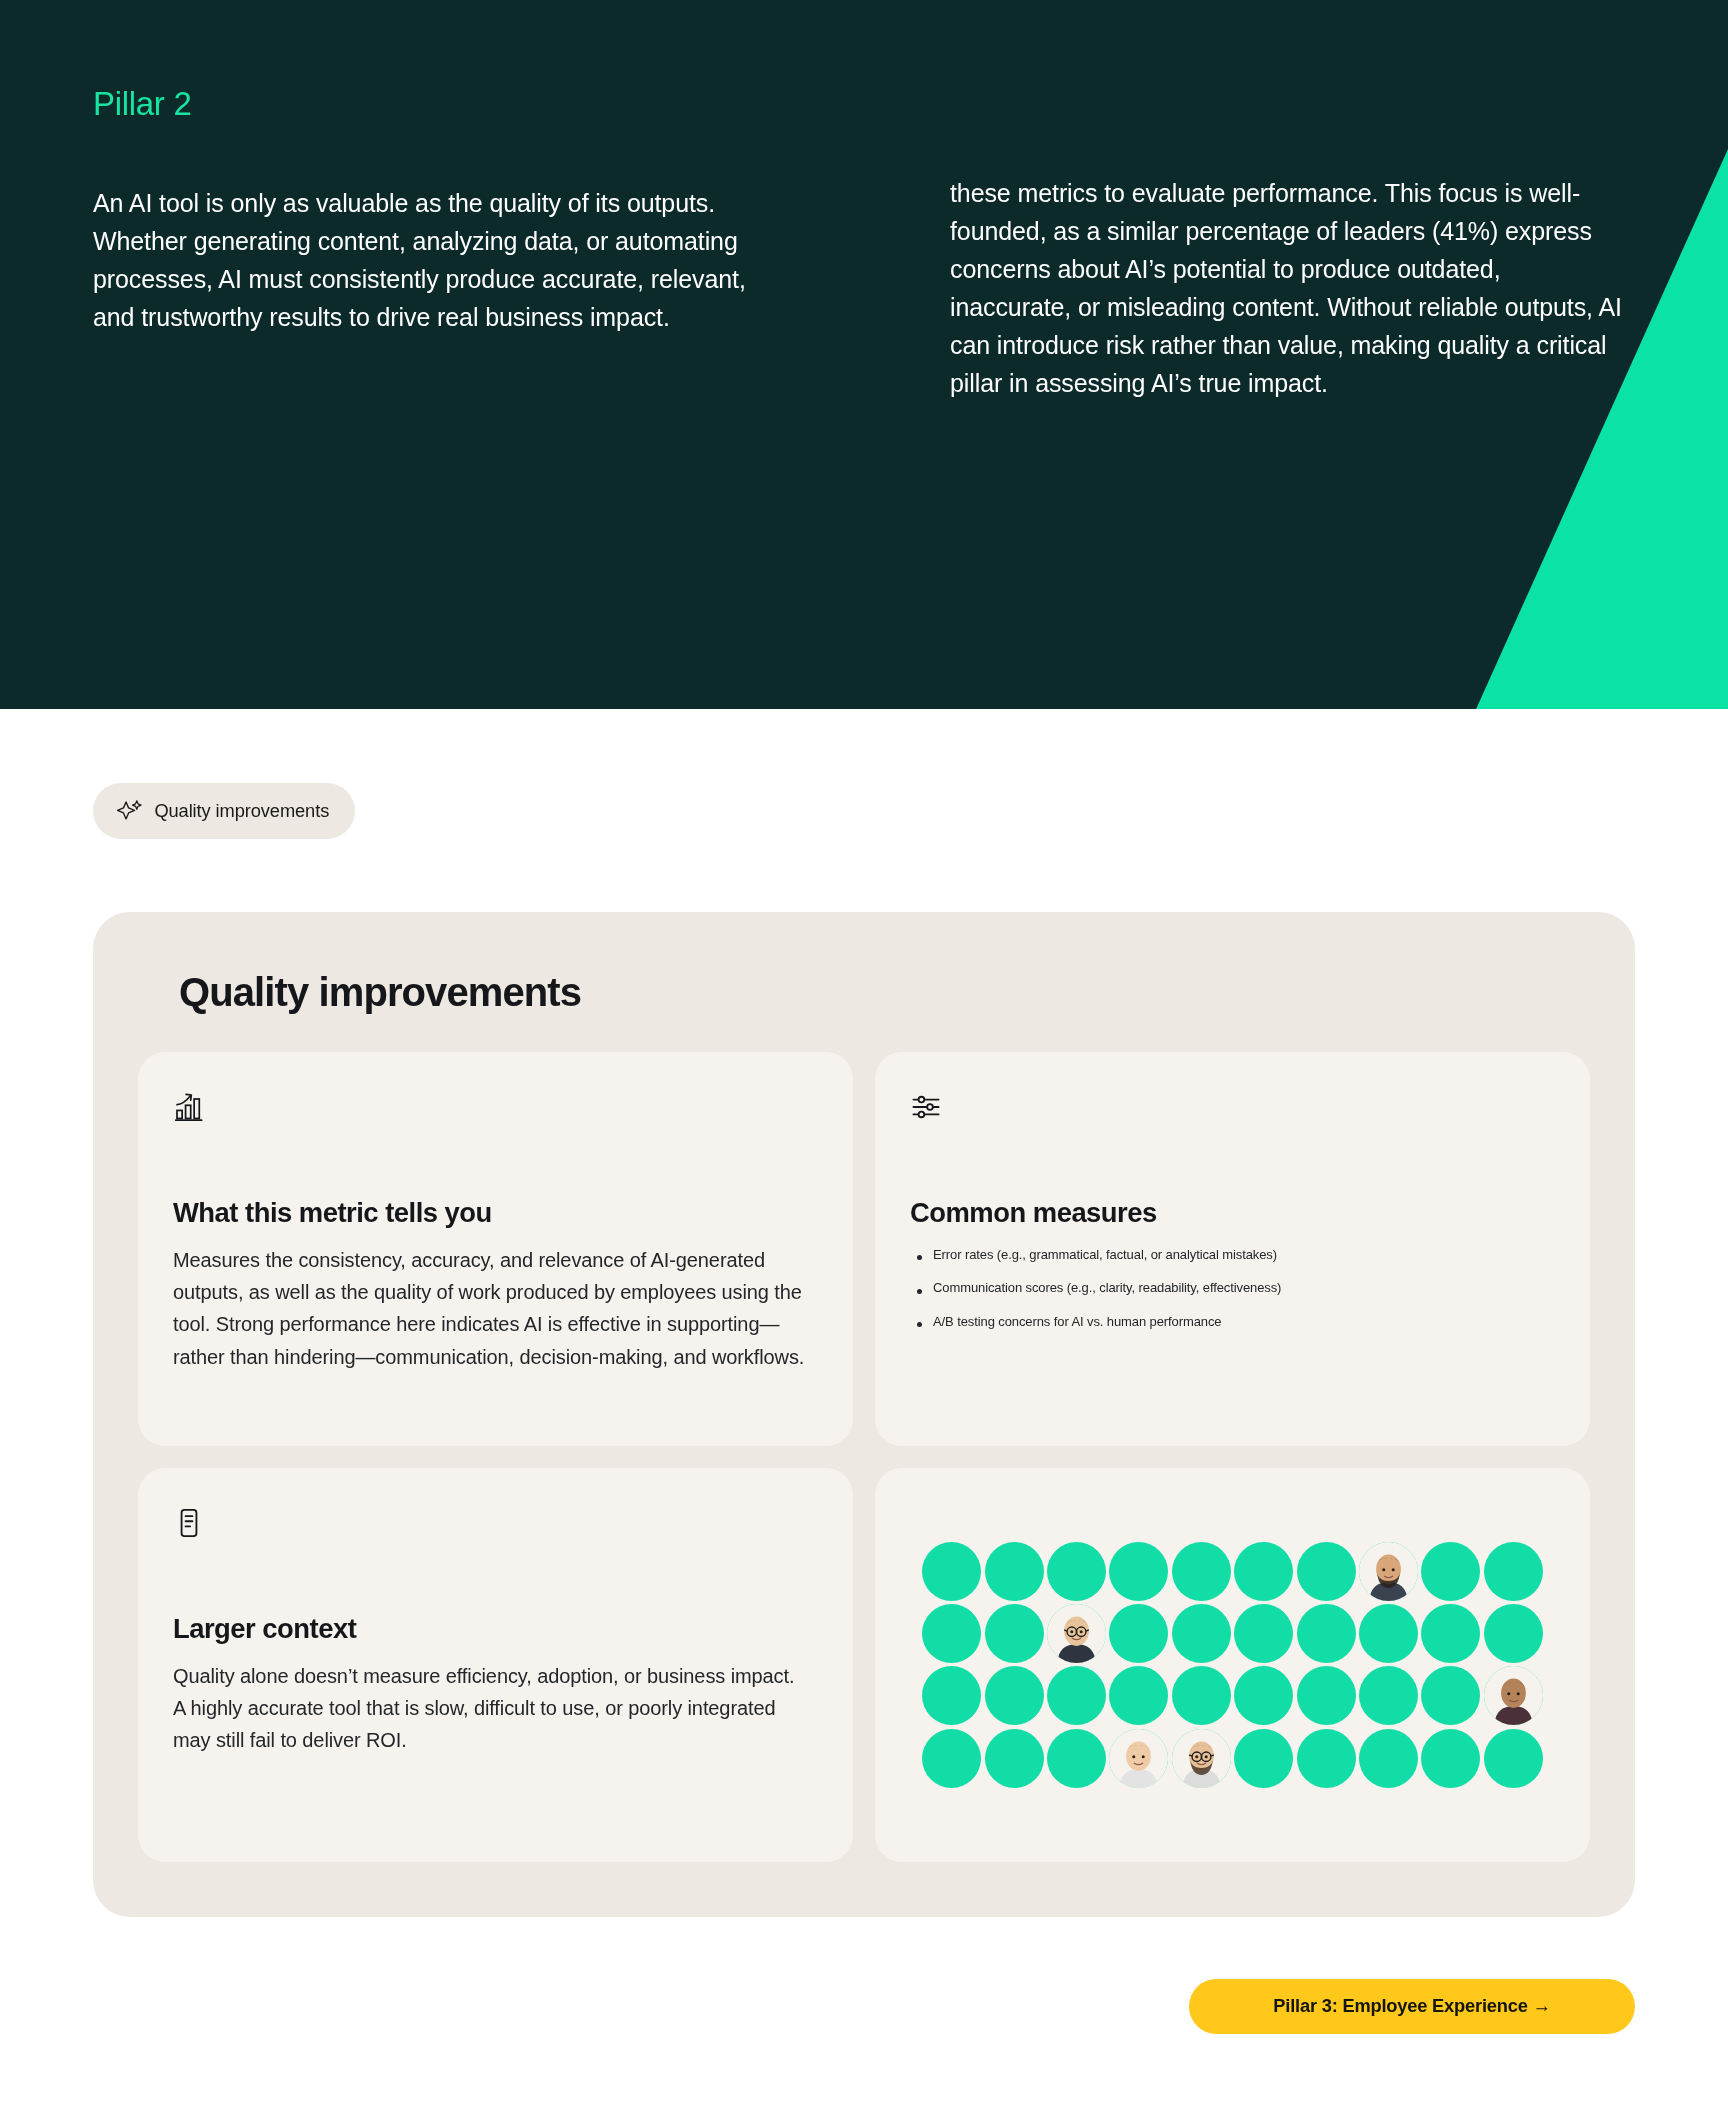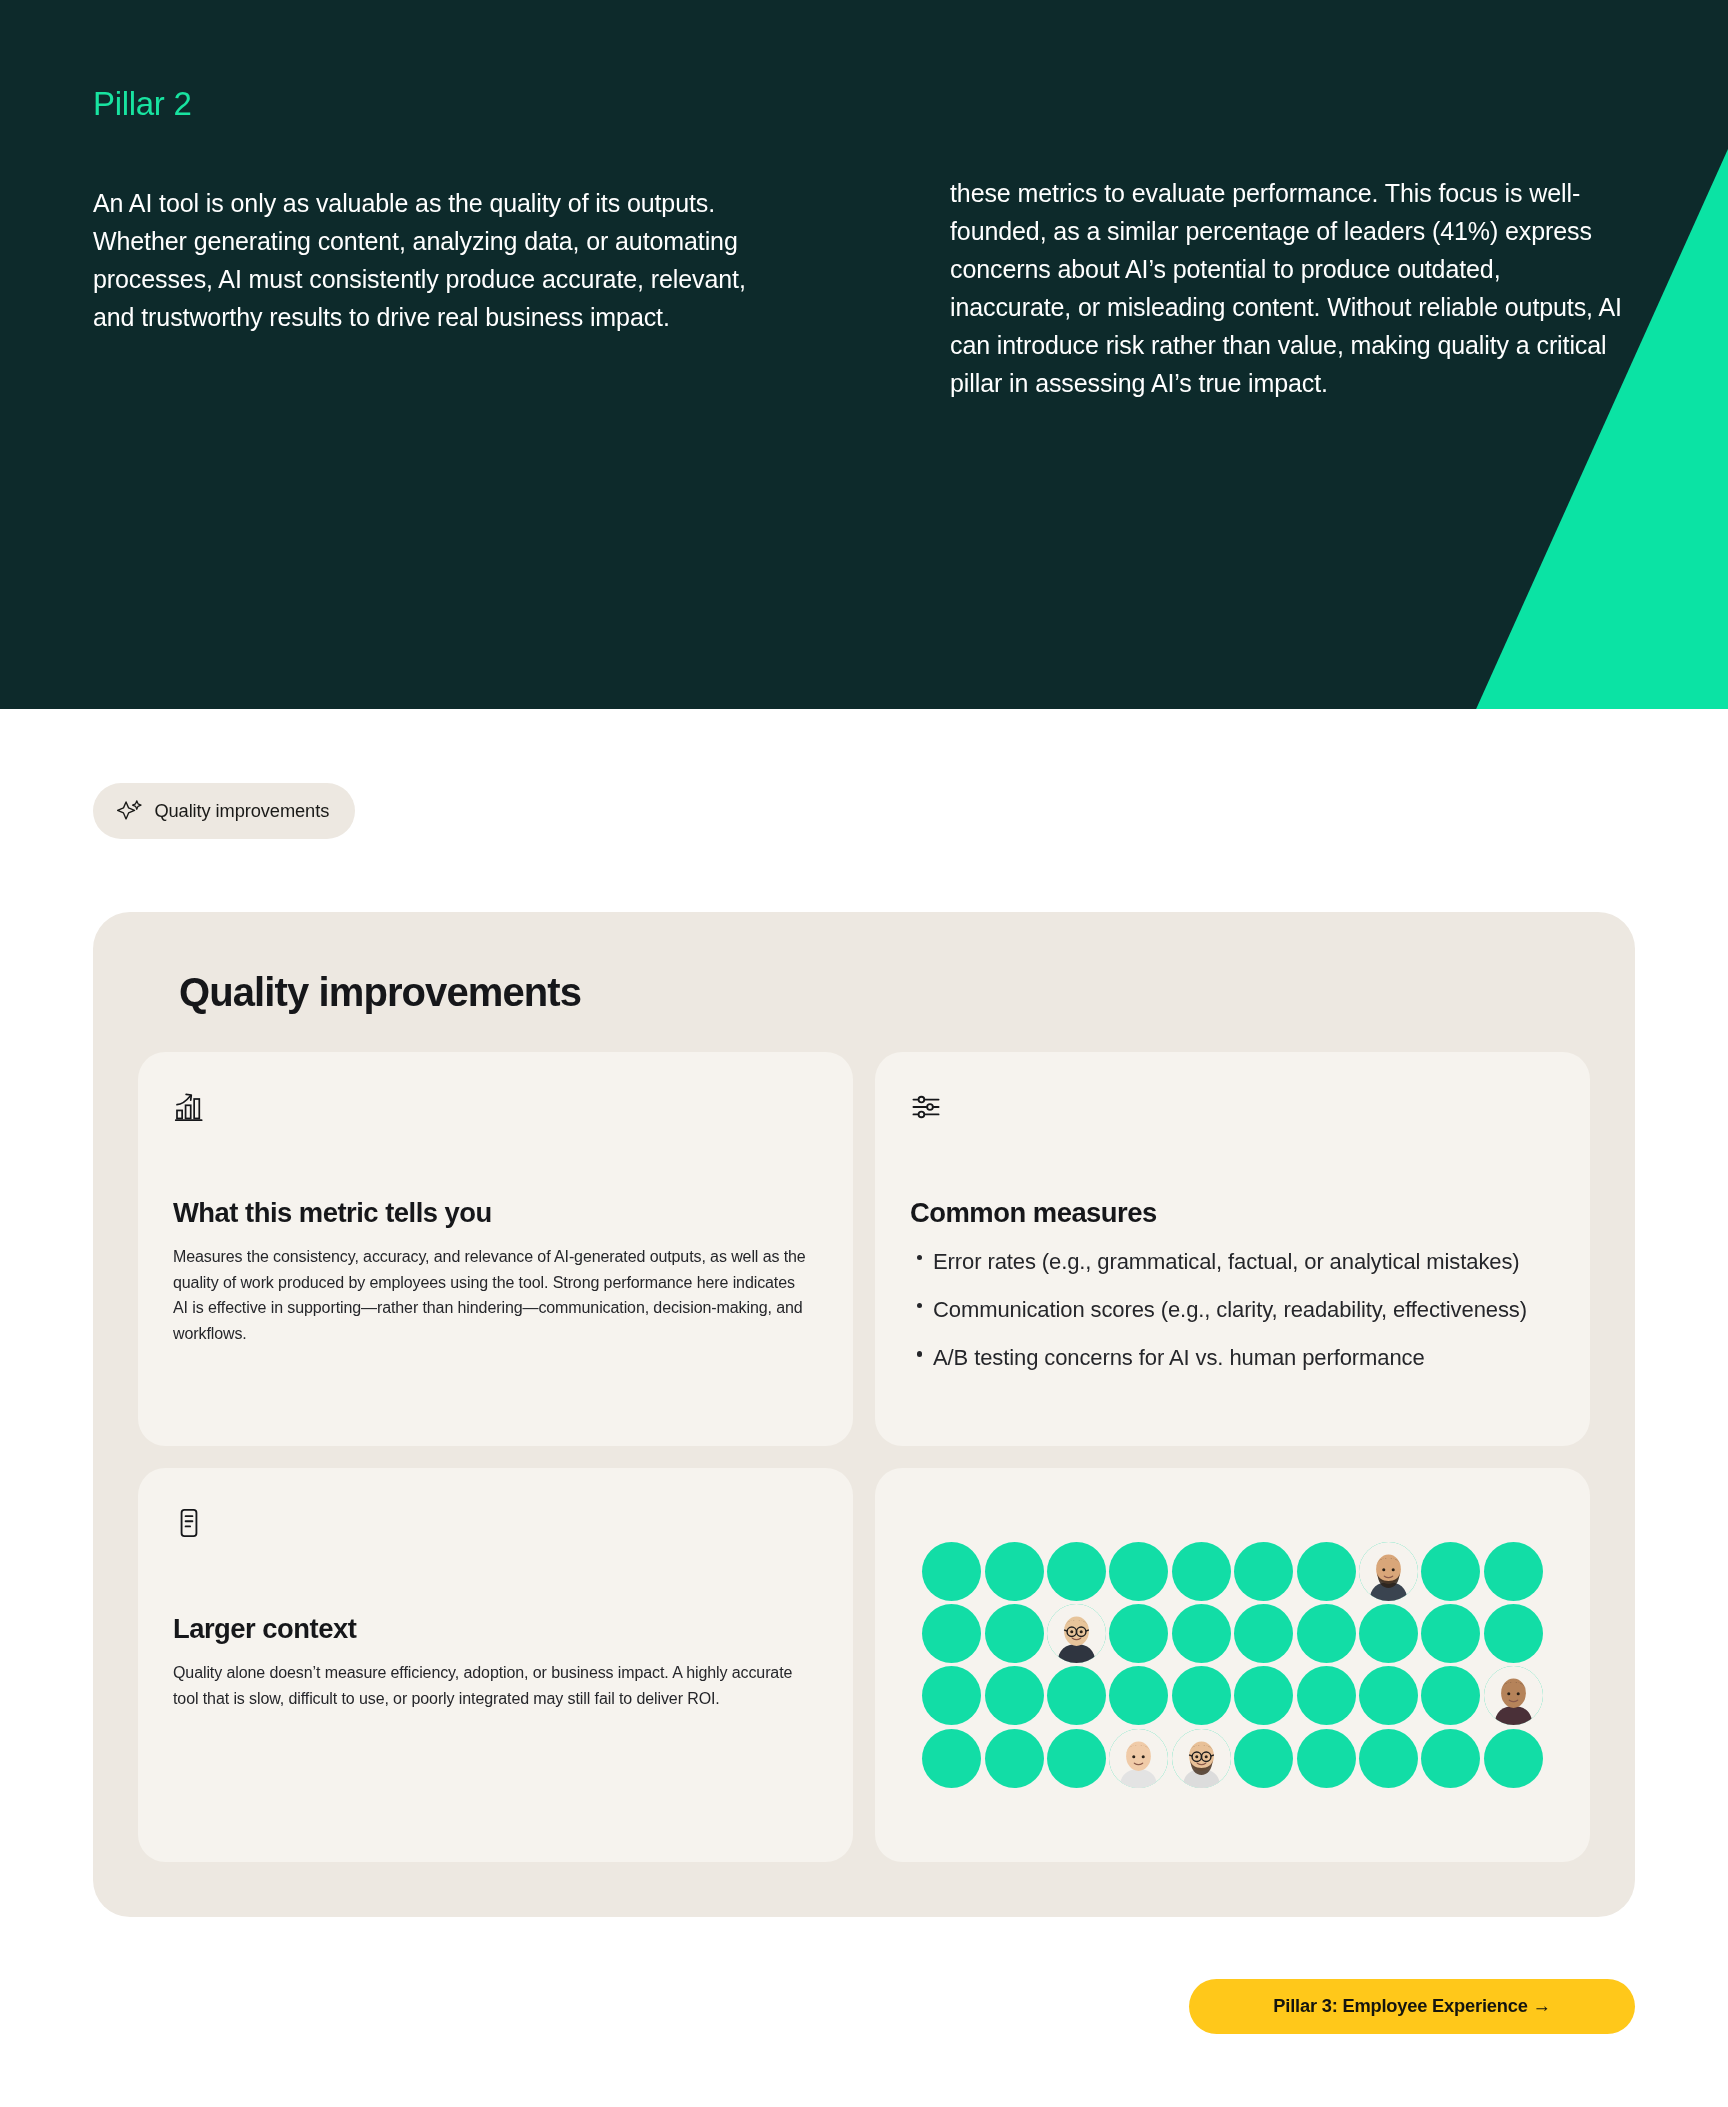--- a/index.html
+++ b/index.html
@@ -142,33 +142,33 @@
 
   .card-icon { display: block; margin-bottom: 72px; }
   .card-title {
     font-size: 27.4px;
     font-weight: 700;
     color: #16171A;
     letter-spacing: -0.5px;
     margin-bottom: 15px;
   }
   .card-body {
-    font-size: 16px;
+    font-size: 20px;
     line-height: 1.62;
     color: #25262A;
     letter-spacing: -0.1px;
     max-width: 634px;
   }
   .card-list {
     list-style: none;
     margin: 0; padding: 0;
   }
   .card-list li {
     position: relative;
-    font-size: 22px;
+    font-size: 13px;
     line-height: 1.62;
     color: #25262A;
     letter-spacing: -0.1px;
     padding-left: 23px;
     margin-bottom: 12.6px;
   }
   .card-list li:last-child { margin-bottom: 0; }
   .card-list li::before {
     content: "";
     position: absolute;

